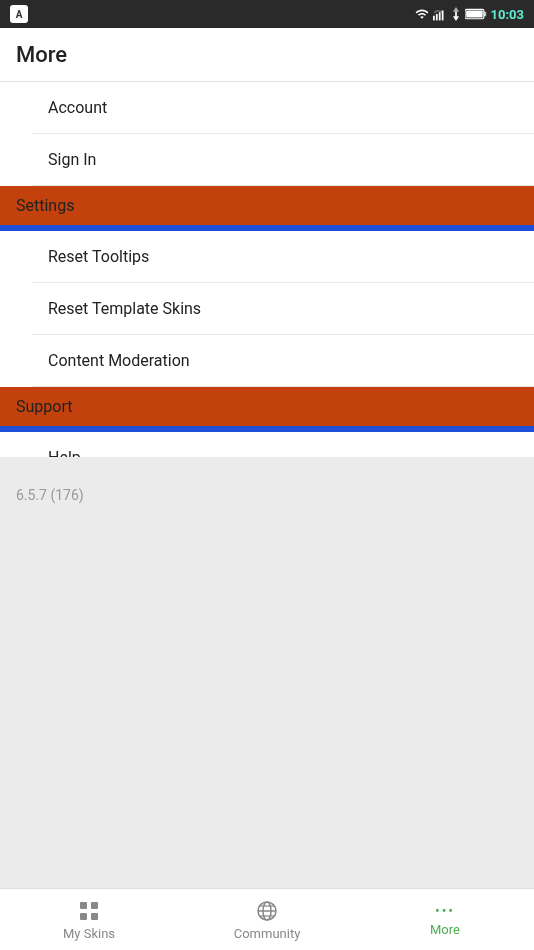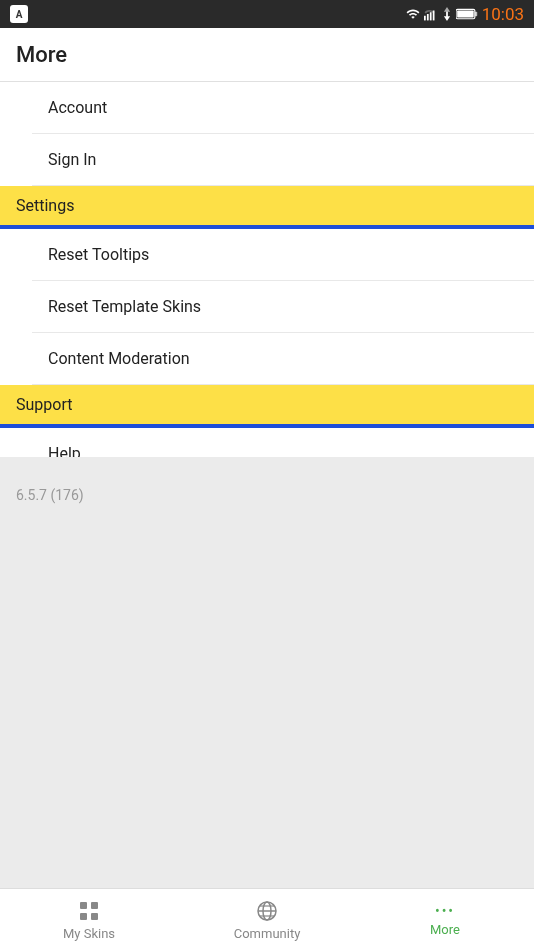--- a/index.html
+++ b/index.html
@@ -34,23 +34,23 @@
       align-items: center;
     }
 
     .status-bar-right {
       display: flex;
       align-items: center;
       gap: 4px;
     }
 
     .status-time {
-      color: #f97316;
-      font-size: 17px;
-      font-weight: normal;
+      color: #5eead4;
+      font-size: 13px;
+      font-weight: bold;
     }
 
     
     .app-icon {
       width: 18px;
       height: 18px;
       background: white;
       border-radius: 3px;
       display: flex;
       align-items: center;
@@ -93,23 +93,23 @@
       align-items: center;
       margin-left: 32px;
     }
 
     .menu-item-text {
       font-size: 16px;
       color: #222;
     }
 
     .menu-item-section {
-      background: #fde047;
+      background: #c2410c;
       padding: 10px 16px;
-      border-bottom: 4px solid #1d4ed8;
+      border-bottom: 6px solid #1d4ed8;
     }
 
     .menu-item-section-text {
       font-size: 16px;
       color: #222;
     }
 
     
     .version-section {
       background: #ebebeb;

